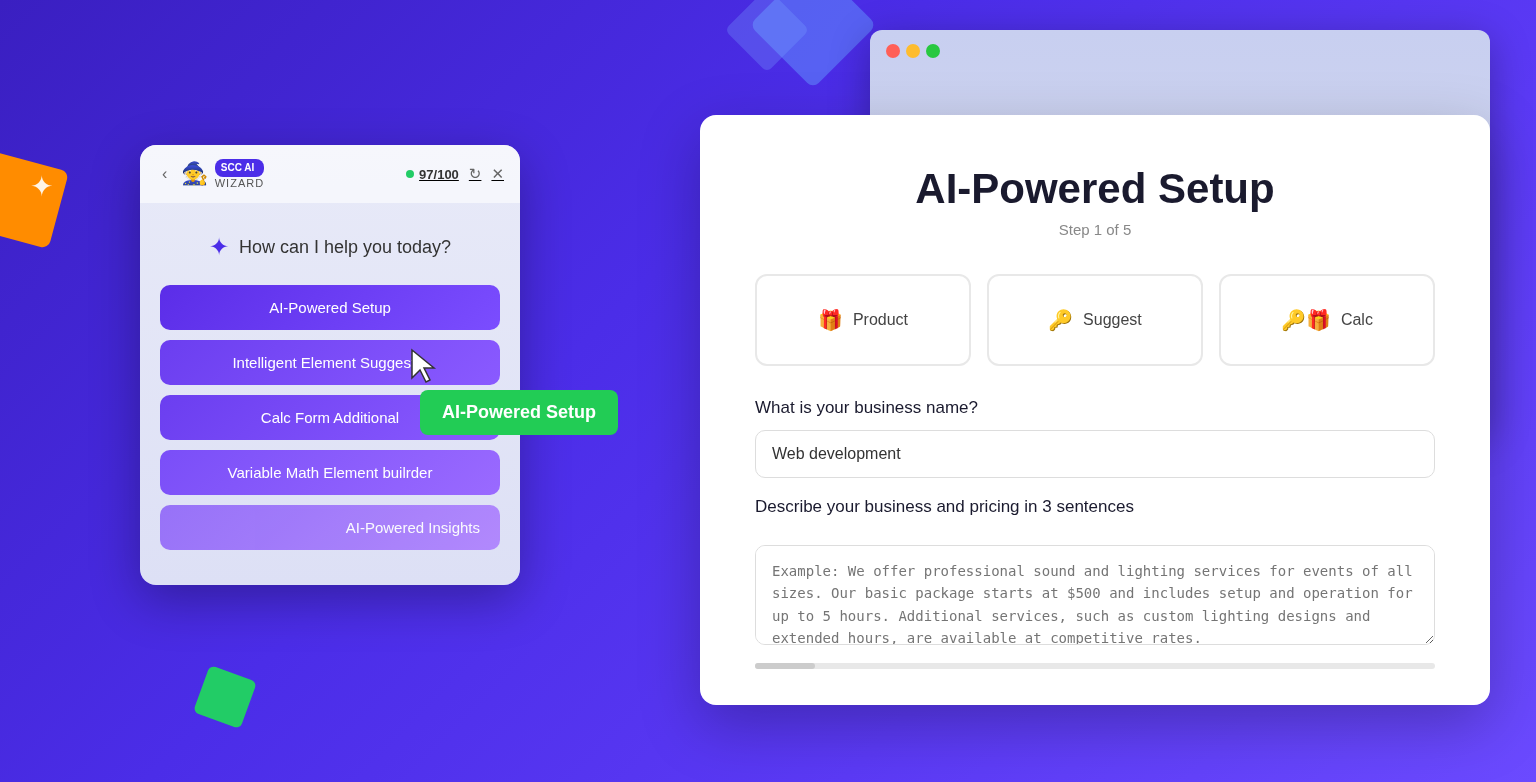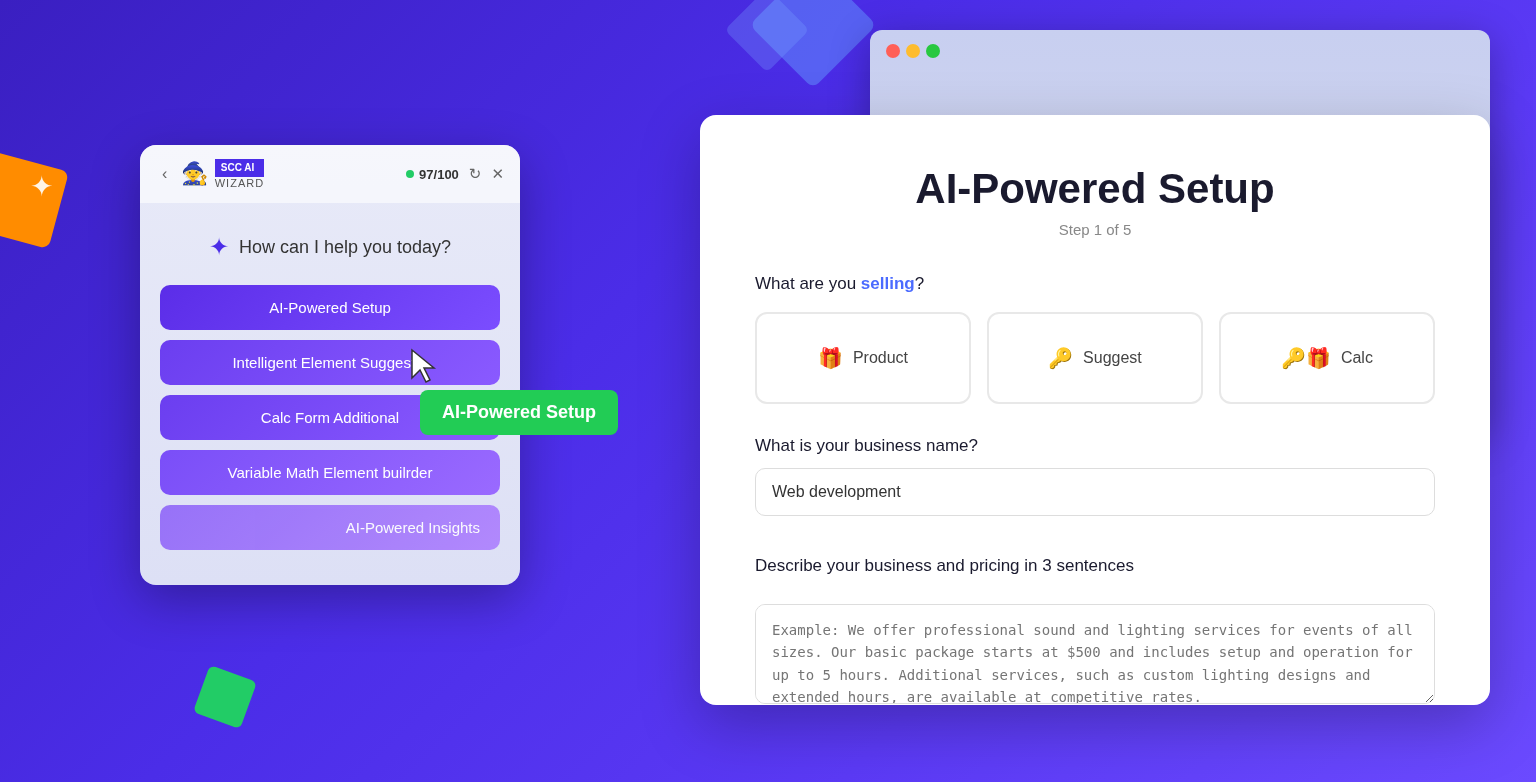--- a/index.html
+++ b/index.html
@@ -170,21 +170,21 @@
     }
 
     .business-name-input {
       width: 100%;
       border: 1.5px solid #ddd;
       border-radius: 10px;
       padding: 14px 16px;
       font-size: 16px;
       color: #333;
       outline: none;
-      margin-bottom: 40px;
+      margin-bottom: 19px;
     }
 
     .description-label {
       font-size: 17px;
       font-weight: 500;
       color: #1a1a2e;
       margin-bottom: 28px;
     }
 
     .description-textarea {
@@ -259,34 +259,35 @@
     .wizard-hat {
       font-size: 22px;
     }
 
     .scc-badge {
       background: #4b2de8;
       color: white;
       font-size: 10px;
       font-weight: 700;
       padding: 2px 6px;
-      border-radius: 0;
+      border-radius: 8px;
       line-height: 1.4;
     }
 
     .wizard-label {
       font-size: 11px;
       color: #555;
       font-weight: 400;
       letter-spacing: 1px;
     }
 
     .widget-header-right {
       display: flex;
       gap: 10px;
+      text-decoration: underline;
     }
 
     .score-badge {
       display: flex;
       align-items: center;
       gap: 5px;
       font-size: 13px;
       font-weight: 600;
       color: #333;
     }
@@ -405,24 +406,20 @@
     <div class="dot dot-red"></div>
     <div class="dot dot-yellow"></div>
     <div class="dot dot-green"></div>
   </div>
 </div>
 
 <div class="main-card">
   <h1 class="main-title">AI-Powered Setup</h1>
   <p class="step-indicator">Step 1 of 5</p>
 
-  <p class="question-label">
-    <span>What are you</span>
-    <span class="highlight">selling</span><span>?</span>
-  </p>
 
   <div class="selling-options">
     <div class="selling-option">
       <span class="option-icon">🎁</span>
       <span>Product</span>
     </div>
     <div class="selling-option">
       <span class="option-icon">🔑</span>
       <span>Suggest</span>
     </div>

